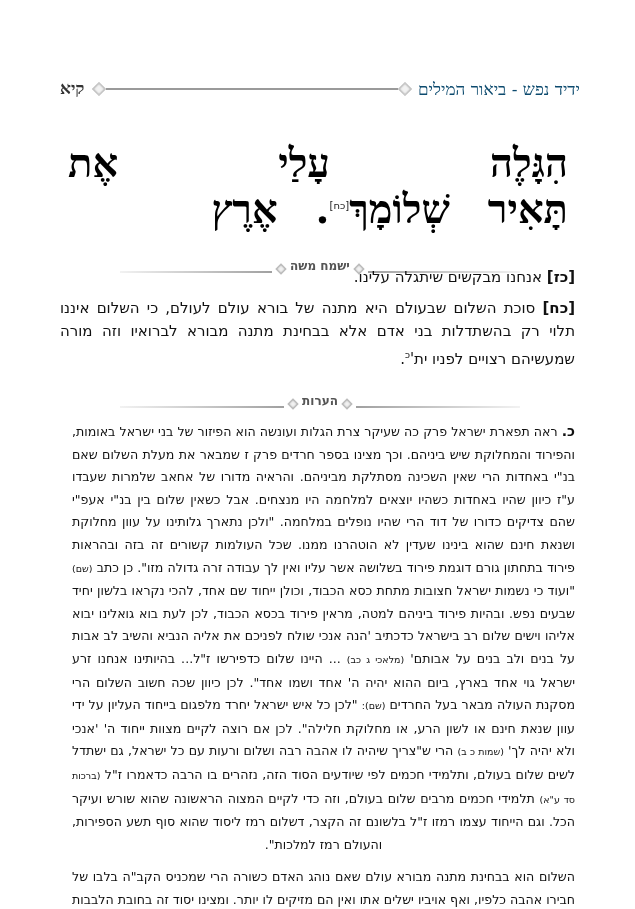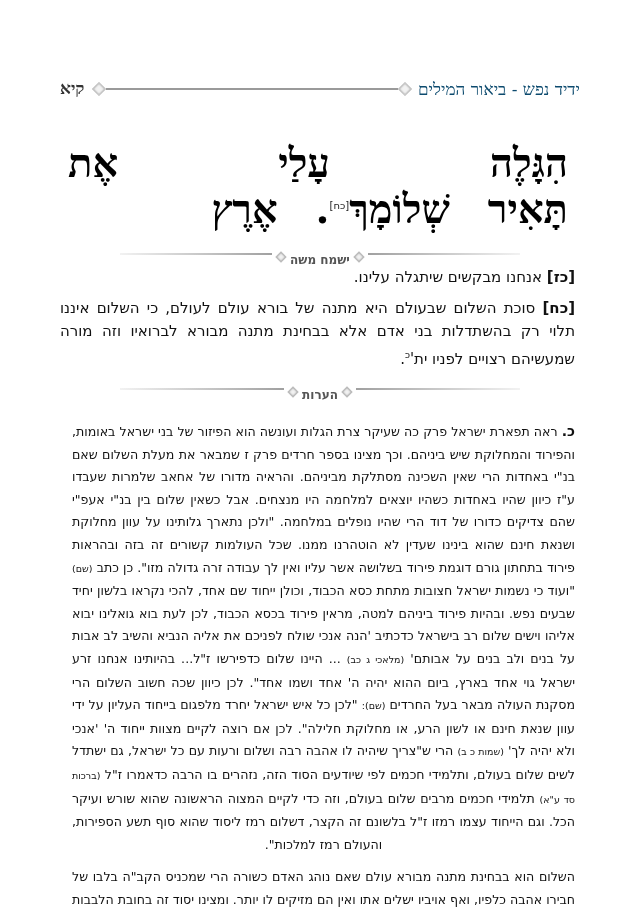--- a/index.html
+++ b/index.html
@@ -13,21 +13,21 @@
   .rh-page { font-family:Liberation Serif, serif; font-size:17px; font-weight:bold; color:#333; white-space:nowrap;text-align:center; }
   .diamond { width:8px; height:8px; border:1px solid #b8b8b8; background:#f2f2f2; transform:rotate(45deg); flex:none; box-shadow:inset 0 0 2px #999; }
 
   
   .poem { position:absolute; top:140px; left:68px; width:500px; font-family:"DejaVu Serif", serif; font-weight:bold; font-size:40px; line-height:46px; color:#000; }
   .poem-line { display:flex; justify-content:space-between; direction:rtl; white-space:nowrap; }
   .poem-line.second { justify-content:flex-start; gap:38px; }
   .ref { font-family:"DejaVu Sans", sans-serif; font-weight:normal; font-size:10px; vertical-align:super; line-height:0; color:#222; }
 
   
-  .divider { position:absolute; left:120px; width:400px; height:20px; display:flex; align-items:flex-start; direction:rtl; }
+  .divider { position:absolute; left:120px; width:400px; height:20px; display:flex; align-items:flex-end; direction:rtl; }
   .divider .grad-r { flex:1; height:2px; background:linear-gradient(to left, #a0a0a0, #f2f2f2); }
   .divider .grad-l { flex:1; height:2px; background:linear-gradient(to right, #a0a0a0, #f2f2f2); }
   .divider .diamond { width:6px; height:6px; margin:0 5px; }
   .divider .dv-label { font-family:"DejaVu Sans", sans-serif; font-size:12px; font-weight:bold; color:#555; white-space:nowrap; }
 
   
   .commentary { position:absolute; top:266px; right:60px; width:515px; font-family:"DejaVu Sans", sans-serif; font-size:15px; line-height:23px; text-align:justify; text-align-last:right; }
   .commentary p { margin:0 0 8px 0; }
   .tag { font-weight:bold; }
 

